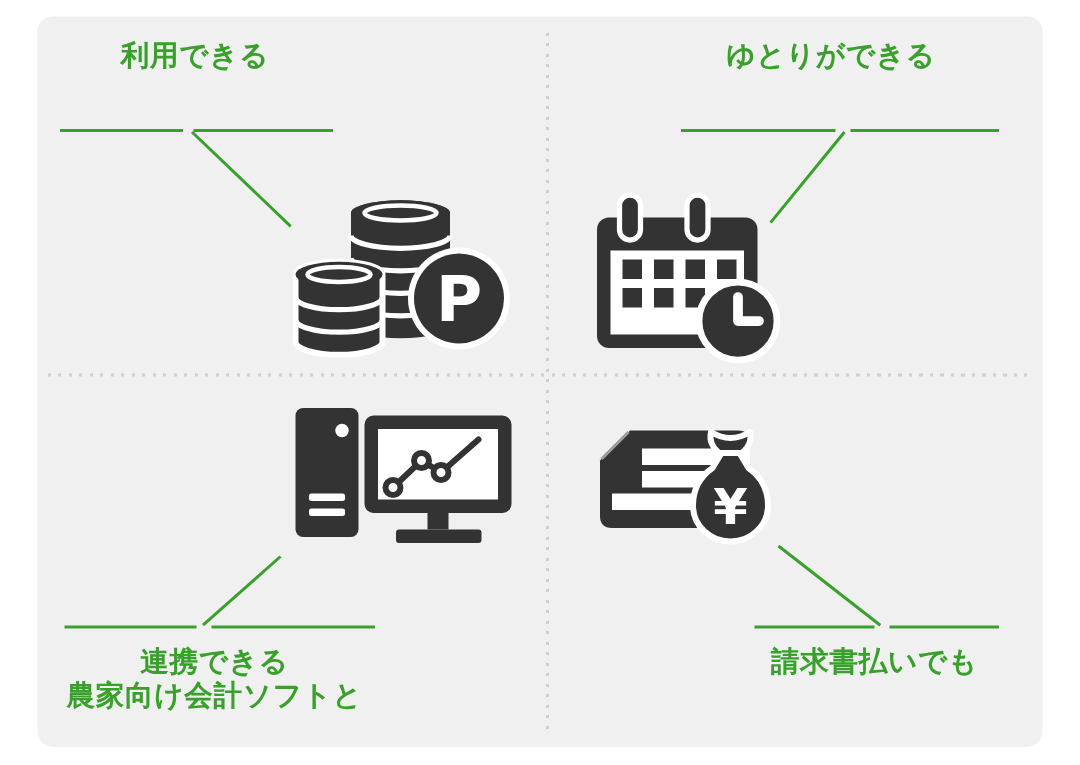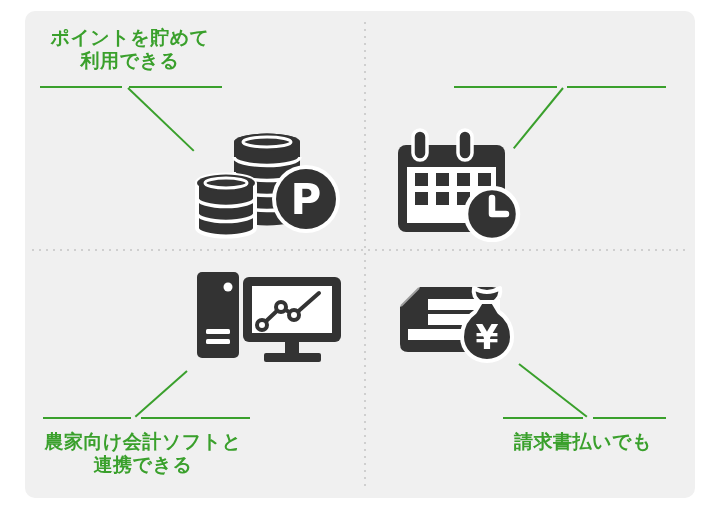--- a/index.html
+++ b/index.html
@@ -39,21 +39,20 @@
 <body>
 
 <div id="stage">
   <div class="panel"></div>
   <div class="divider-v"></div>
   <div class="divider-h"></div>
 
   
   <div class="quad">
     <div class="label" style="left:30px;top:26px;width:200px;">
-      <div>ポイントを貯めて</div>
       <div>利用できる</div>
     </div>
     <div class="gline" style="left:40px;top:86px;width:82px;"></div>
     <div class="gline" style="left:129px;top:86px;width:93px;"></div>
     <div class="gdiag" style="left:128px;top:87px;width:91px;transform:rotate(43.7deg);"></div>
 
     <svg class="icon" style="left:195px;top:132px;" width="148" height="108" viewBox="0 0 148 108">
       <g>
         <path class="ic" d="M39,10 a33,8.5 0 0 1 66,0 V85 a33,8.5 0 0 1 -66,0 Z"></path>
         <ellipse class="ic" cx="72" cy="10" rx="33" ry="8.5"></ellipse>
@@ -74,20 +73,21 @@
         <circle cx="111" cy="67" r="34" fill="#fff"></circle>
         <circle class="ic" cx="111" cy="67" r="30"></circle>
         <text x="111" y="82" text-anchor="middle" font-size="42" font-weight="bold" fill="#fff">P</text>
       </g>
     </svg>
   </div>
 
   
   <div class="quad">
     <div class="label" style="left:434px;top:26px;width:240px;">
+      <div>ゆとりができる</div>
     </div>
     <div class="gline" style="left:454px;top:86px;width:103px;"></div>
     <div class="gline" style="left:567px;top:86px;width:99px;"></div>
     <div class="gdiag" style="left:563px;top:87px;width:78px;transform:rotate(129.2deg);"></div>
 
     <svg class="icon" style="left:398px;top:128px;" width="124" height="114" viewBox="0 0 124 114">
       <g>
         <rect class="ic" x="0" y="17" width="107" height="87" rx="8"></rect>
         <rect x="9" y="39" width="89" height="56" fill="#fff"></rect>
         <rect class="ic" x="17" y="45" width="13" height="13"></rect>
@@ -126,22 +126,22 @@
         <circle cx="98" cy="45" r="5" fill="#fff" stroke="#333" stroke-width="4"></circle>
         <rect class="ic" x="89" y="72" width="14" height="11"></rect>
         <rect class="ic" x="68" y="83" width="57" height="9" rx="2"></rect>
       </g>
     </svg>
 
     <div class="gdiag" style="left:187px;top:370px;width:69px;transform:rotate(138.5deg);"></div>
     <div class="gline" style="left:43px;top:417px;width:88px;"></div>
     <div class="gline" style="left:141px;top:417px;width:109px;"></div>
     <div class="label" style="left:43px;top:430px;width:200px;">
+      <div>連携できる</div>
       <div>農家向け会計ソフトと</div>
-      <div>連携できる</div>
     </div>
   </div>
 
   
   <div class="quad">
     <svg class="icon" style="left:398px;top:278px;" width="126" height="96" viewBox="0 0 126 96">
       <g>
         <path class="ic" d="M22,9 H94 Q102,9 102,17 V66 Q102,74 94,74 H10 Q2,74 2,66 V29 Z"></path>
         <path d="M3,28 L21,10" stroke="#9d9d9d" stroke-width="2" fill="none"></path>
         <rect x="30" y="21" width="72" height="11" fill="#fff"></rect>

